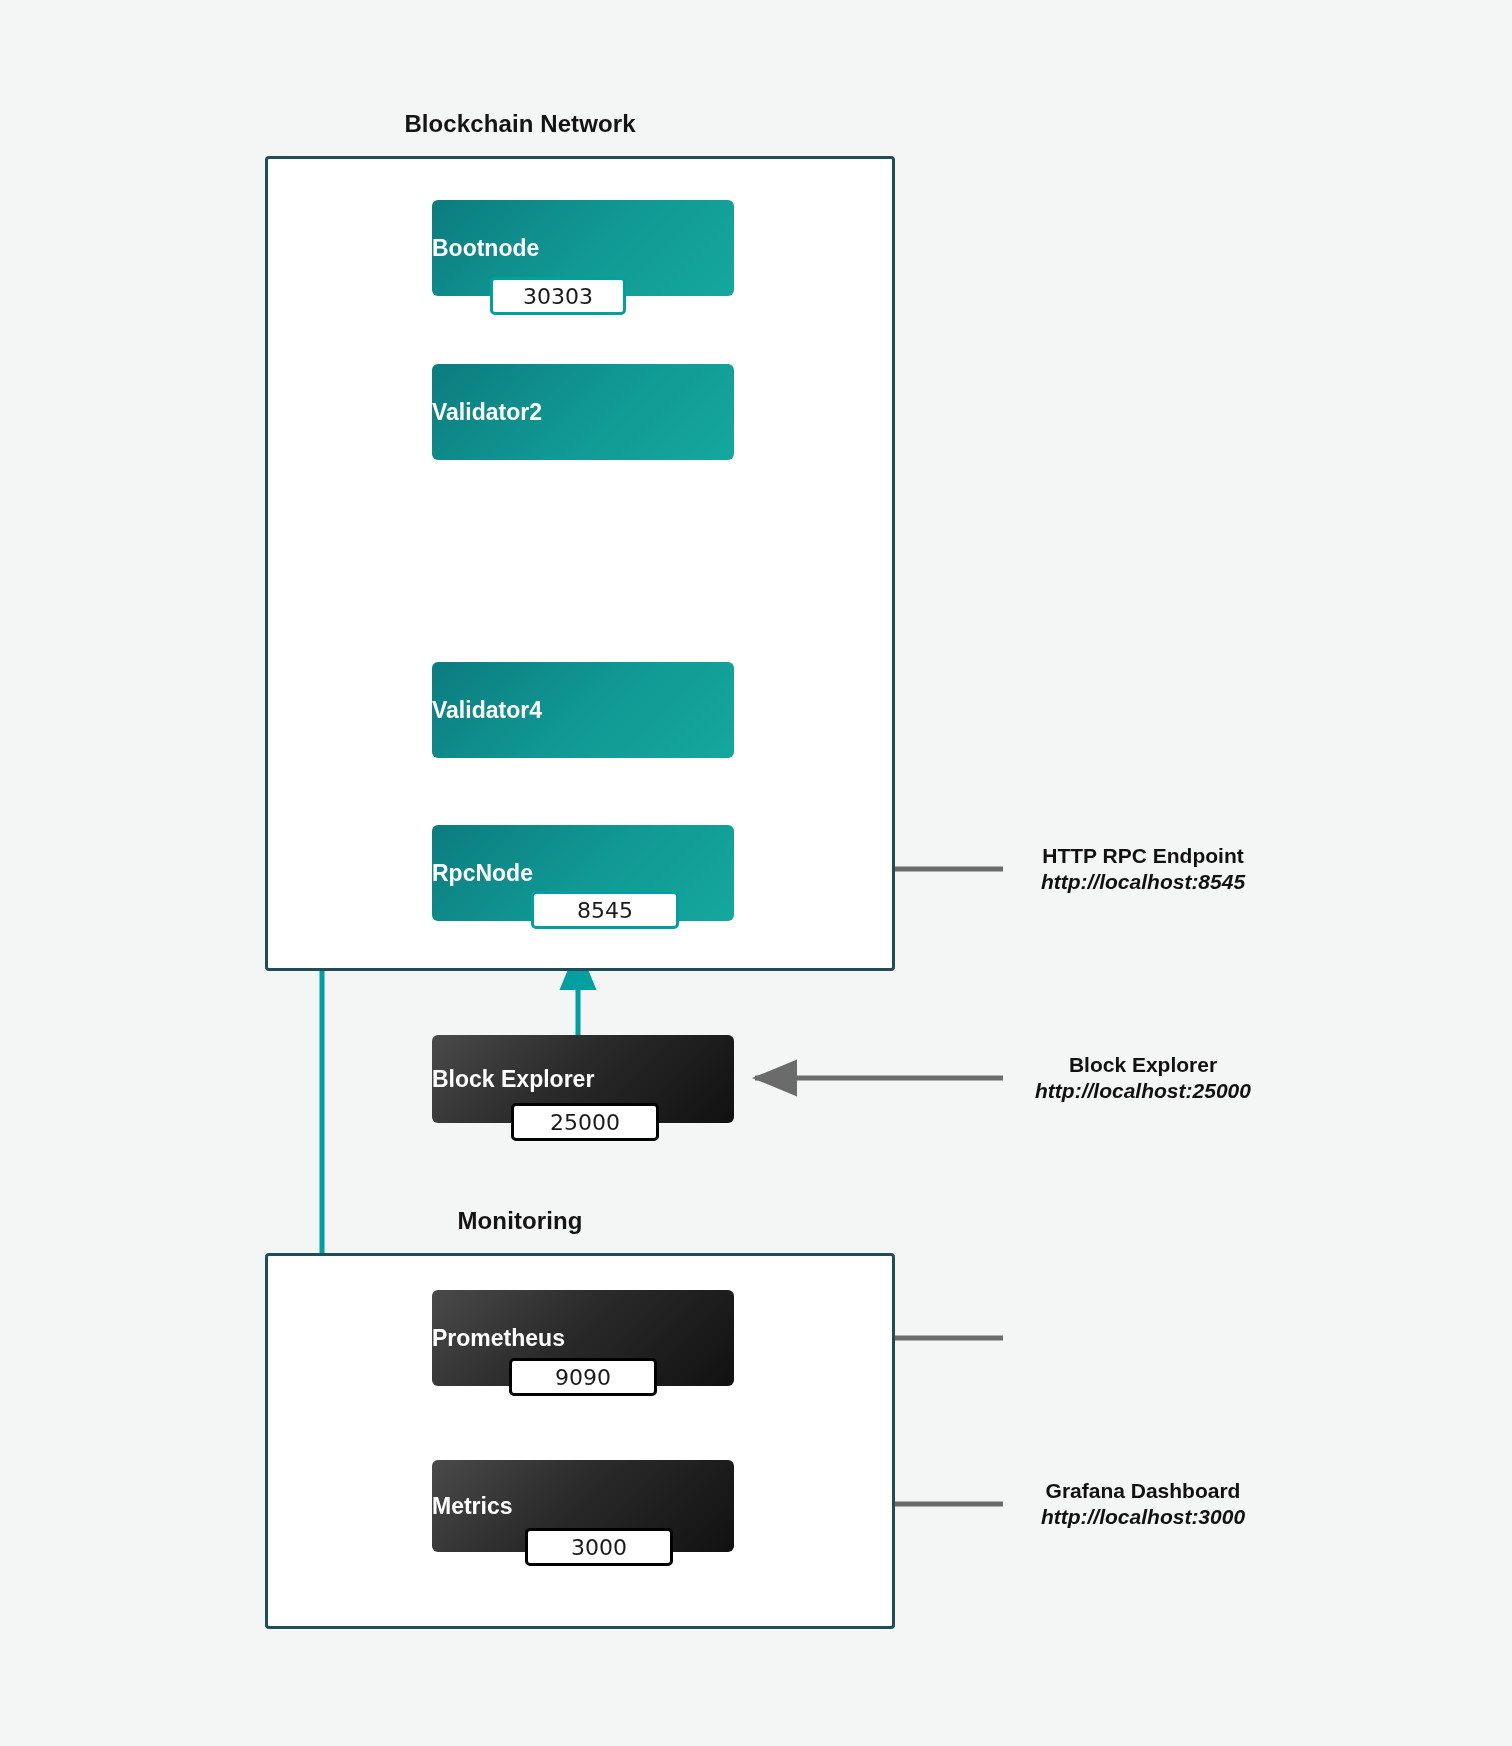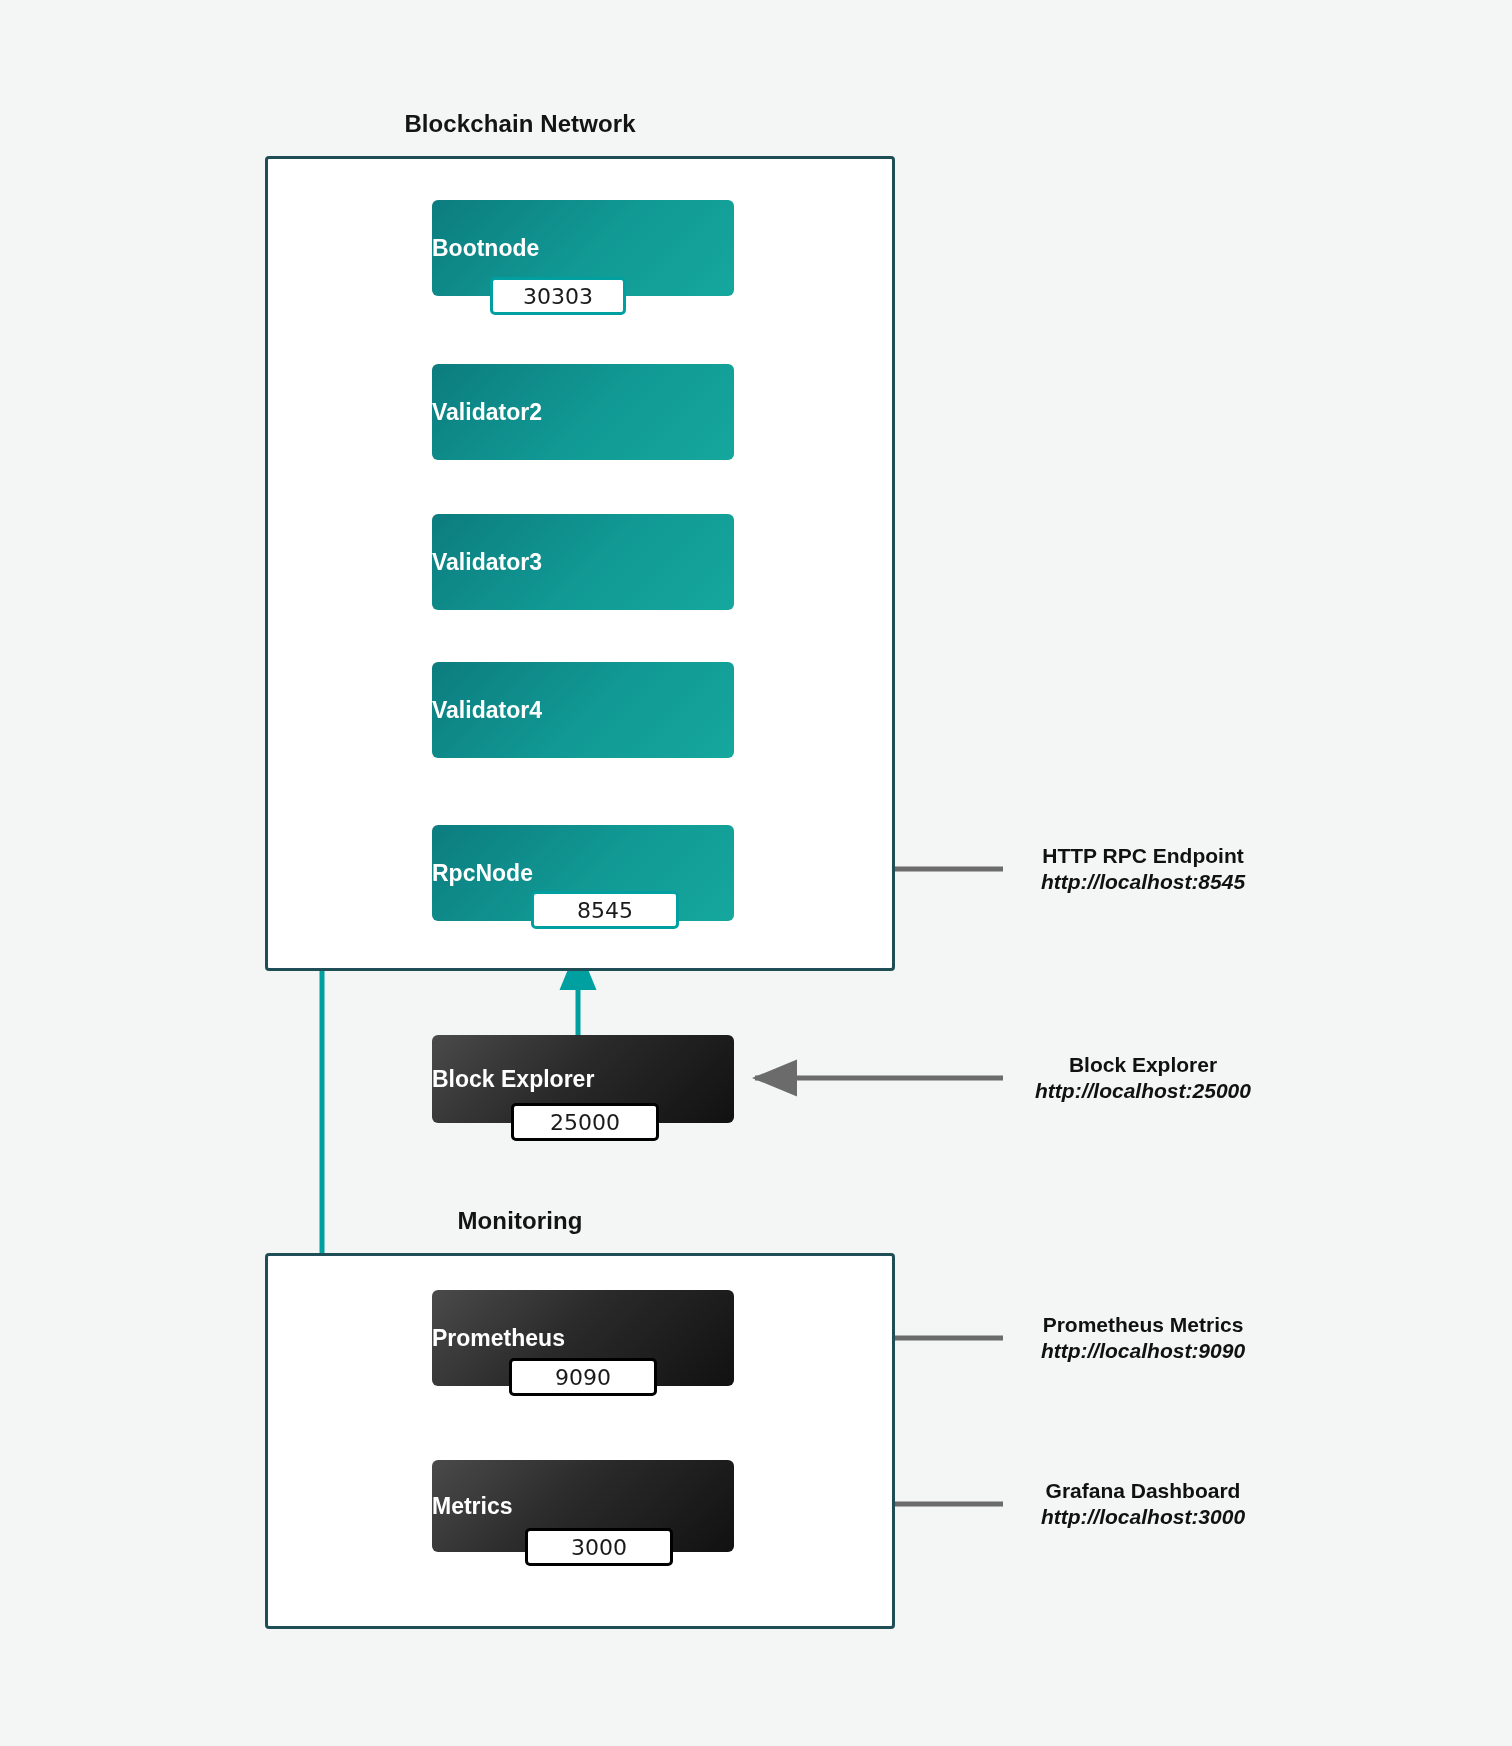--- a/index.html
+++ b/index.html
@@ -145,23 +145,20 @@
     <span class="node-label">Bootnode</span>
   </div>
   <div class="port teal-b" style="left:490px; top:277px; width:136px; height:38px;">
     <span>30303</span>
   </div>
 
   <div class="node teal" style="left:432px; top:364px; width:302px; height:96px;">
     <span class="node-label">Validator2</span>
   </div>
 
-  <div class="node teal" style="left:432px; top:514px; width:302px; height:96px;">
-    <span class="node-label">Validator3</span>
-  </div>
 
   <div class="node teal" style="left:432px; top:662px; width:302px; height:96px;">
     <span class="node-label">Validator4</span>
   </div>
 
   <div class="node teal" style="left:432px; top:825px; width:302px; height:96px;">
     <span class="node-label">RpcNode</span>
   </div>
   <div class="port teal-b" style="left:507px; top:891px; width:148px; height:38px;margin-left:24px;">
     <span>8545</span>
@@ -191,23 +188,19 @@
   <div class="annot" style="left:1003px; top:843px; width:280px;">
     <div class="a-title">HTTP RPC Endpoint</div>
     <div class="a-url">http://localhost:8545</div>
   </div>
 
   <div class="annot" style="left:1003px; top:1052px; width:280px;">
     <div class="a-title">Block Explorer</div>
     <div class="a-url">http://localhost:25000</div>
   </div>
 
-  <div class="annot" style="left:1003px; top:1312px; width:280px;">
-    <div class="a-title">Prometheus Metrics</div>
-    <div class="a-url">http://localhost:9090</div>
-  </div>
 
   <div class="annot" style="left:1003px; top:1478px; width:280px;">
     <div class="a-title">Grafana Dashboard</div>
     <div class="a-url">http://localhost:3000</div>
   </div>
 
 </div>
 
 </body></html>

